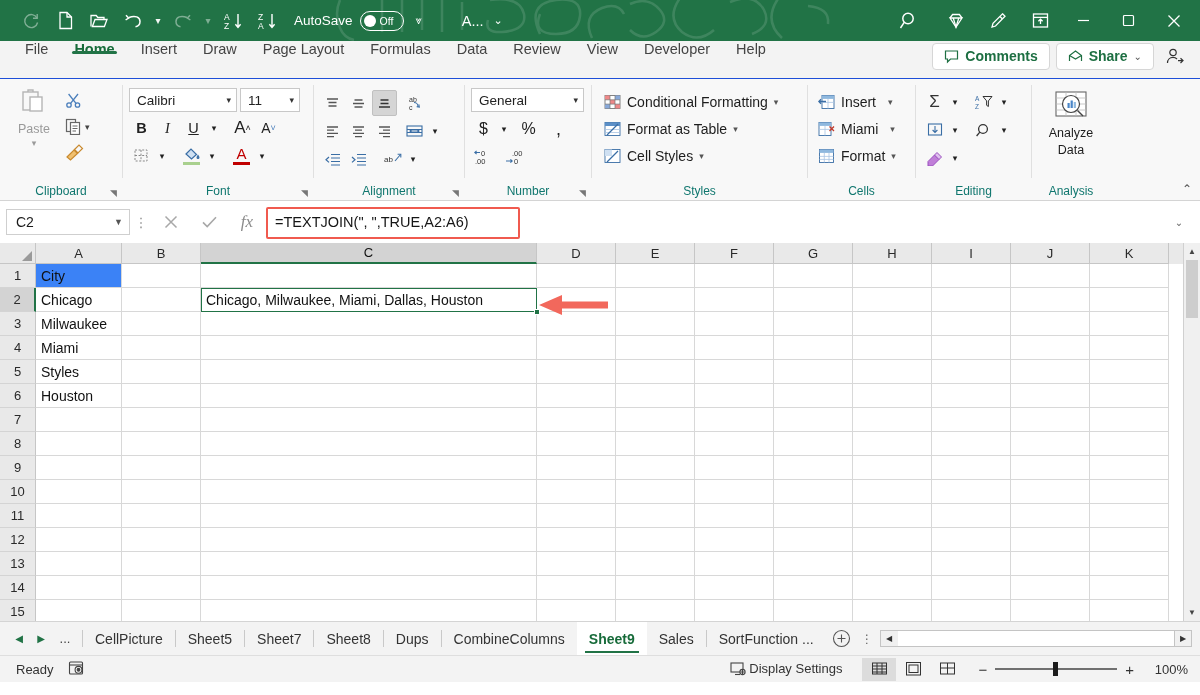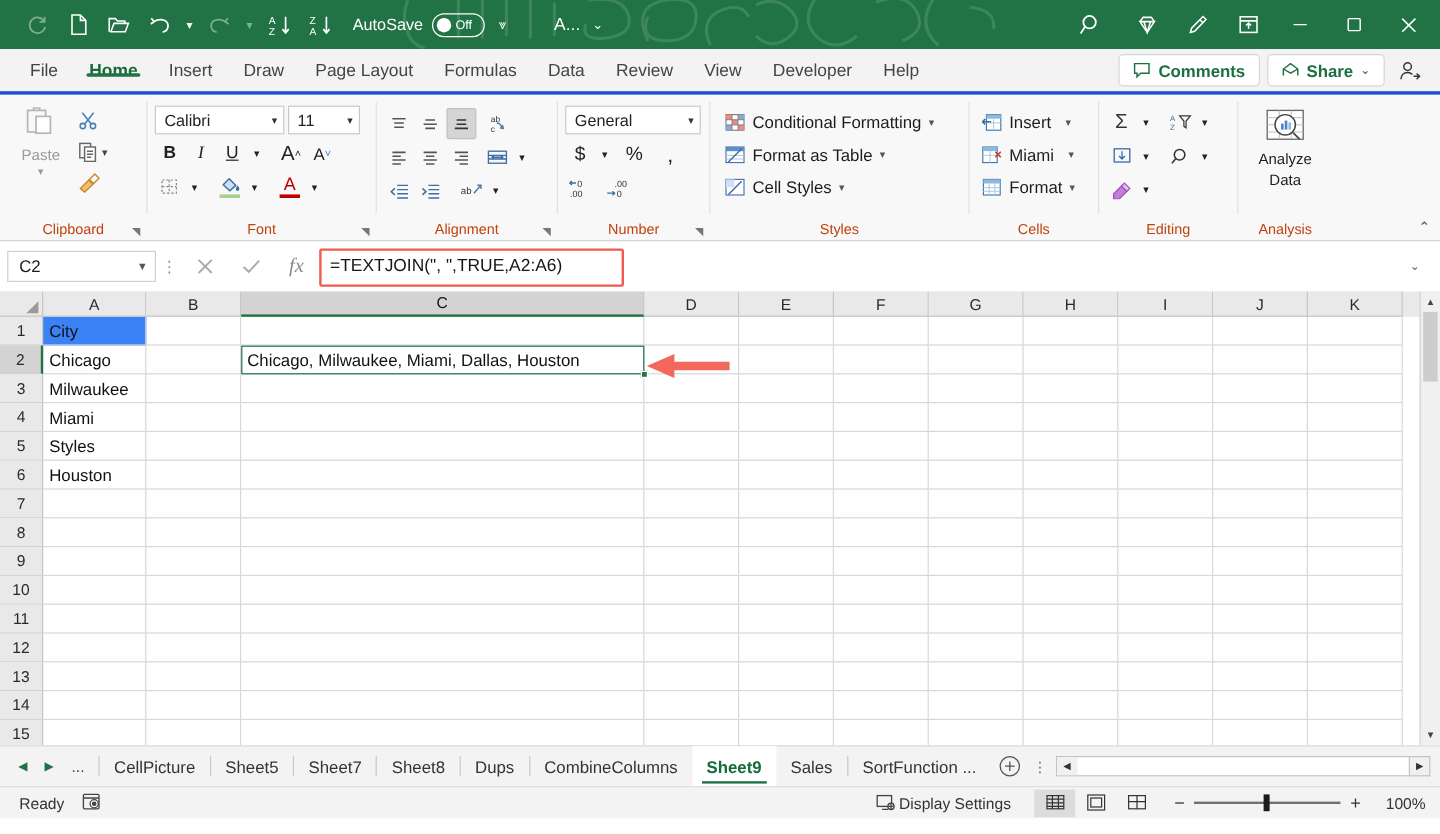--- a/index.html
+++ b/index.html
@@ -37,22 +37,22 @@
   .toggle .knob { width: 12px; height: 12px; border-radius: 50%; background: #fff; }
   .qat-more { margin-left: 12px; font-size: 11px; }
   .doc-title { margin-left: 40px; display:flex; align-items:center; gap:10px; font-size: 14.5px; }
   .tb-right { margin-left: auto; display: flex; align-items: center; padding-right: 4px; }
   .tb-ricon { width: 42px; height: 41px; display: flex; align-items: center; justify-content: center; }
   .winbtn { width: 45px; height: 41px; display: flex; align-items: center; justify-content: center; }
   .search-ic { width: 52px; height: 41px; display:flex; align-items:center; justify-content:center;}
 
   
   .tabstrip {
-    height: 38px; background: #f3f3f3; display: flex; align-items: center;
-    border-bottom: 3px solid #1d4ed8; position: relative;
+    height: 38px; background: #f3f3f3; display: flex; align-items: flex-start;
+    border-bottom: 1px solid #1d4ed8; position: relative;
   }
   .rtab {
     padding: 0 13px; display: flex; align-items: center; font-size: 14.5px;
     color: #444; position: relative; cursor: default;
   }
   .rtab:first-child { margin-left: 12px; }
   .rtab.active { color: #176b3a; font-weight: bold; }
   .rtab.active::after {
     content: ''; position: absolute; left: 11px; right: 11px; bottom: 3px;
     height: 3px; background: #217346; border-radius: 2px;
@@ -67,21 +67,21 @@
   .person-ic { width: 30px; height: 30px; display: flex; align-items: center; justify-content: center; }
 
   
   .ribbon {
     height: 122px; background: #f8f8f8; display: flex; align-items: stretch;
     border-bottom: 1px solid #d4d4d4; position: relative;
   }
   .grp { display: flex; flex-direction: column; position: relative; padding-top: 5px; }
   .grp-body { flex: 1; display: flex; align-items: flex-start; padding: 2px 6px 0 6px; }
   .grp-label {
-    height: 18px; font-size: 12px; color: #c2410c; text-align: center;
+    height: 18px; font-size: 12px; color: #0f766e; text-align: center;
     display: flex; align-items: center; justify-content: center; position: relative;
   }
   .grp-sep { width: 1px; background: #e0e0e0; margin: 6px 0 22px 0; }
   .dlg { position: absolute; right: 5px; bottom: 2px; font-size: 9px; color: #777; }
 
   .bigbtn {
     width: 56px; display: flex; flex-direction: column; align-items: center;
     gap: 2px; font-size: 12.5px; color: #9a9a9a; padding-top: 2px;
   }
   .smallcol { display: flex; flex-direction: column; gap: 1px; padding-top: 2px; }
@@ -199,21 +199,21 @@
   .hs-arrow { width: 17px; display: flex; align-items: center; justify-content: center; font-size: 8px; color: #333; background:#f0f0f0;}
   .hs-gap { flex:1; }
 
   
   .statusbar {
     height: 27px; background: #f3f3f3; border-top: 1px solid #dedede;
     display: flex; align-items: center; font-size: 13px; color: #333;
   }
   .st-left { display: flex; align-items: center; gap: 14px; padding-left: 16px; }
   .st-right { margin-left: auto; display: flex; align-items: center; padding-right: 12px; gap: 0;}
-  .dispset { display: flex; align-items: center; gap: 2px; padding-right: 20px; }
+  .dispset { display: flex; align-items: flex-start; gap: 2px; padding-right: 20px; }
   .viewb { width: 34px; height: 23px; display: flex; align-items: center; justify-content: center; }
   .viewb.on { background: #dcdcdc; }
   .zoomwrap { display: flex; align-items: center; gap: 8px; padding-left: 14px; }
   .ztrack { width: 122px; height: 1.6px; background: #707070; position: relative; }
   .zthumb { position: absolute; left: 58px; top: -6px; width: 5px; height: 14px; background: #1b1b1b; }
   .zpct { width: 46px; text-align: right; font-size: 13px; }
   .zsign { font-size: 15px; color: #333; }
 </style>
 </head>
 <body>

